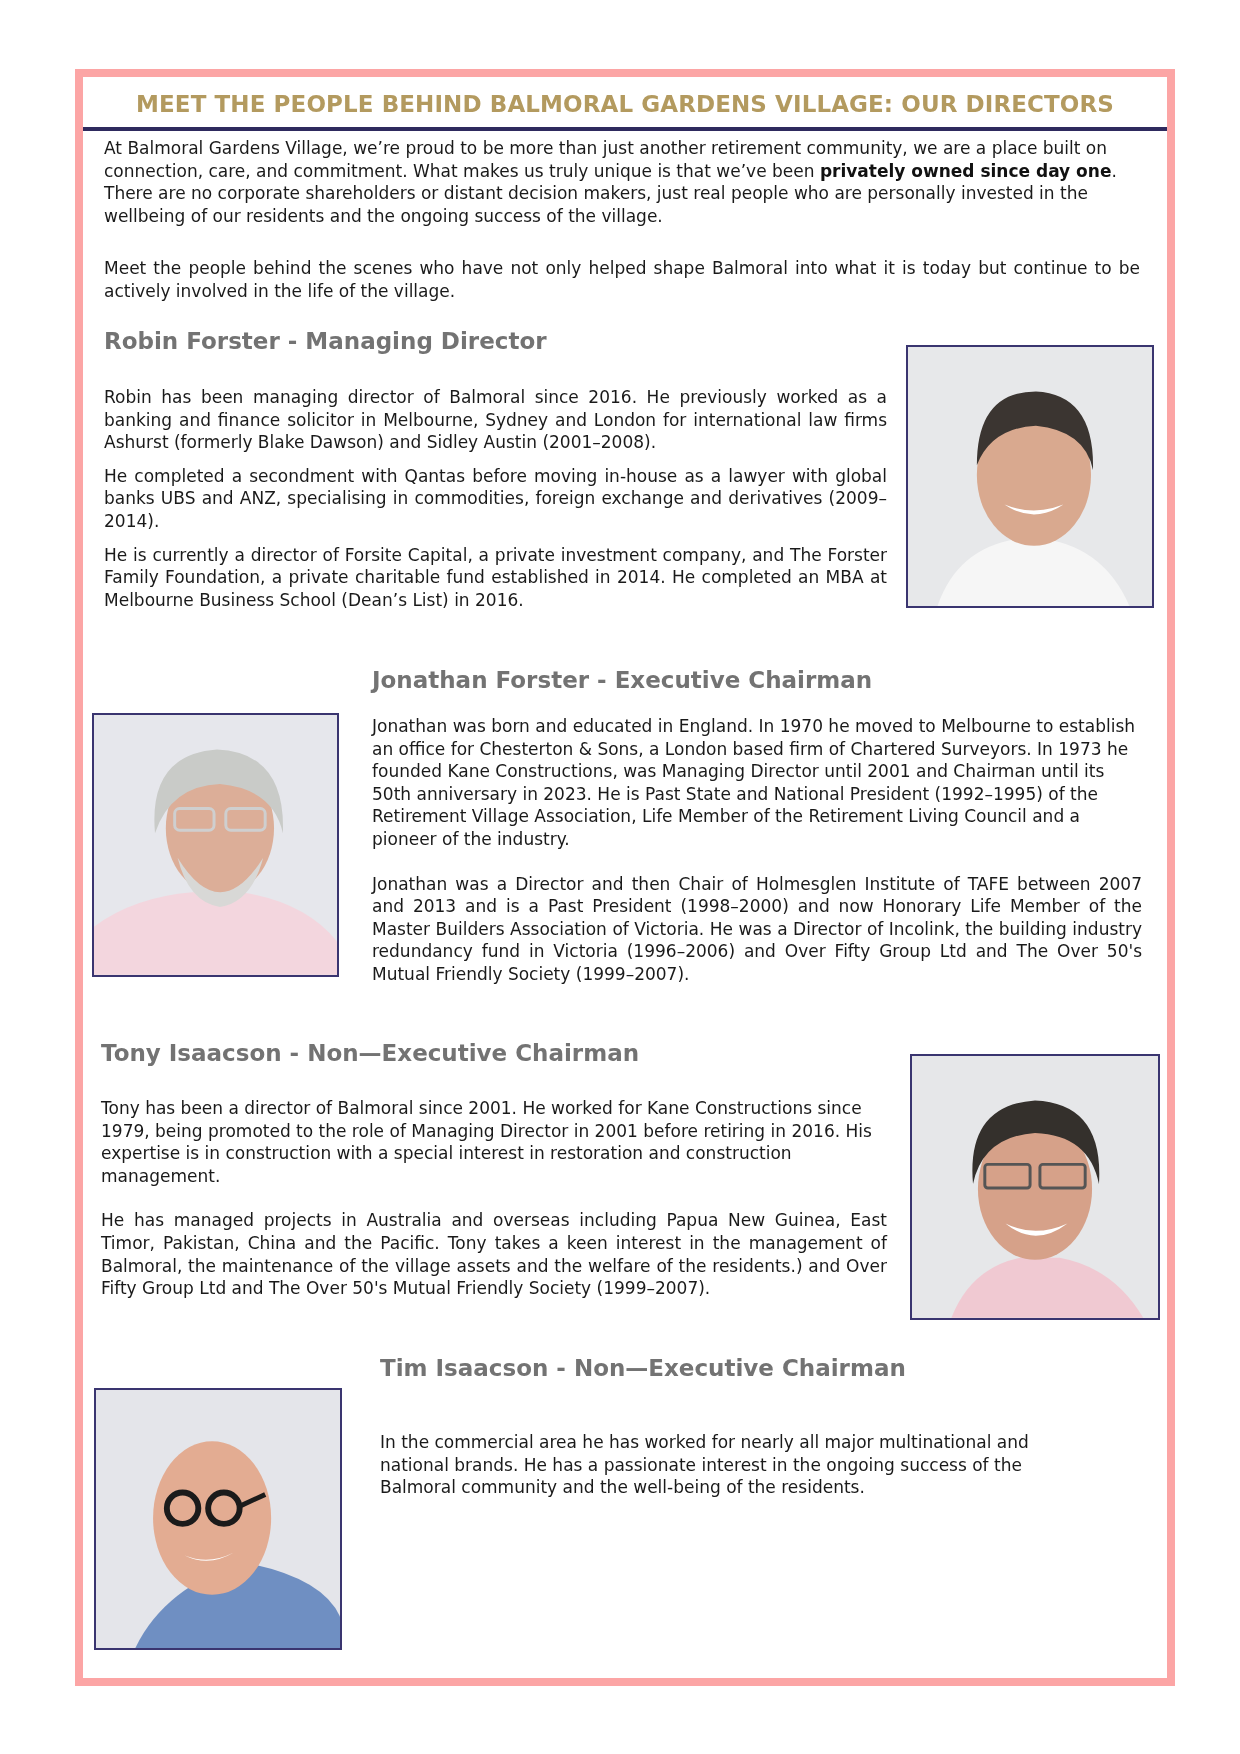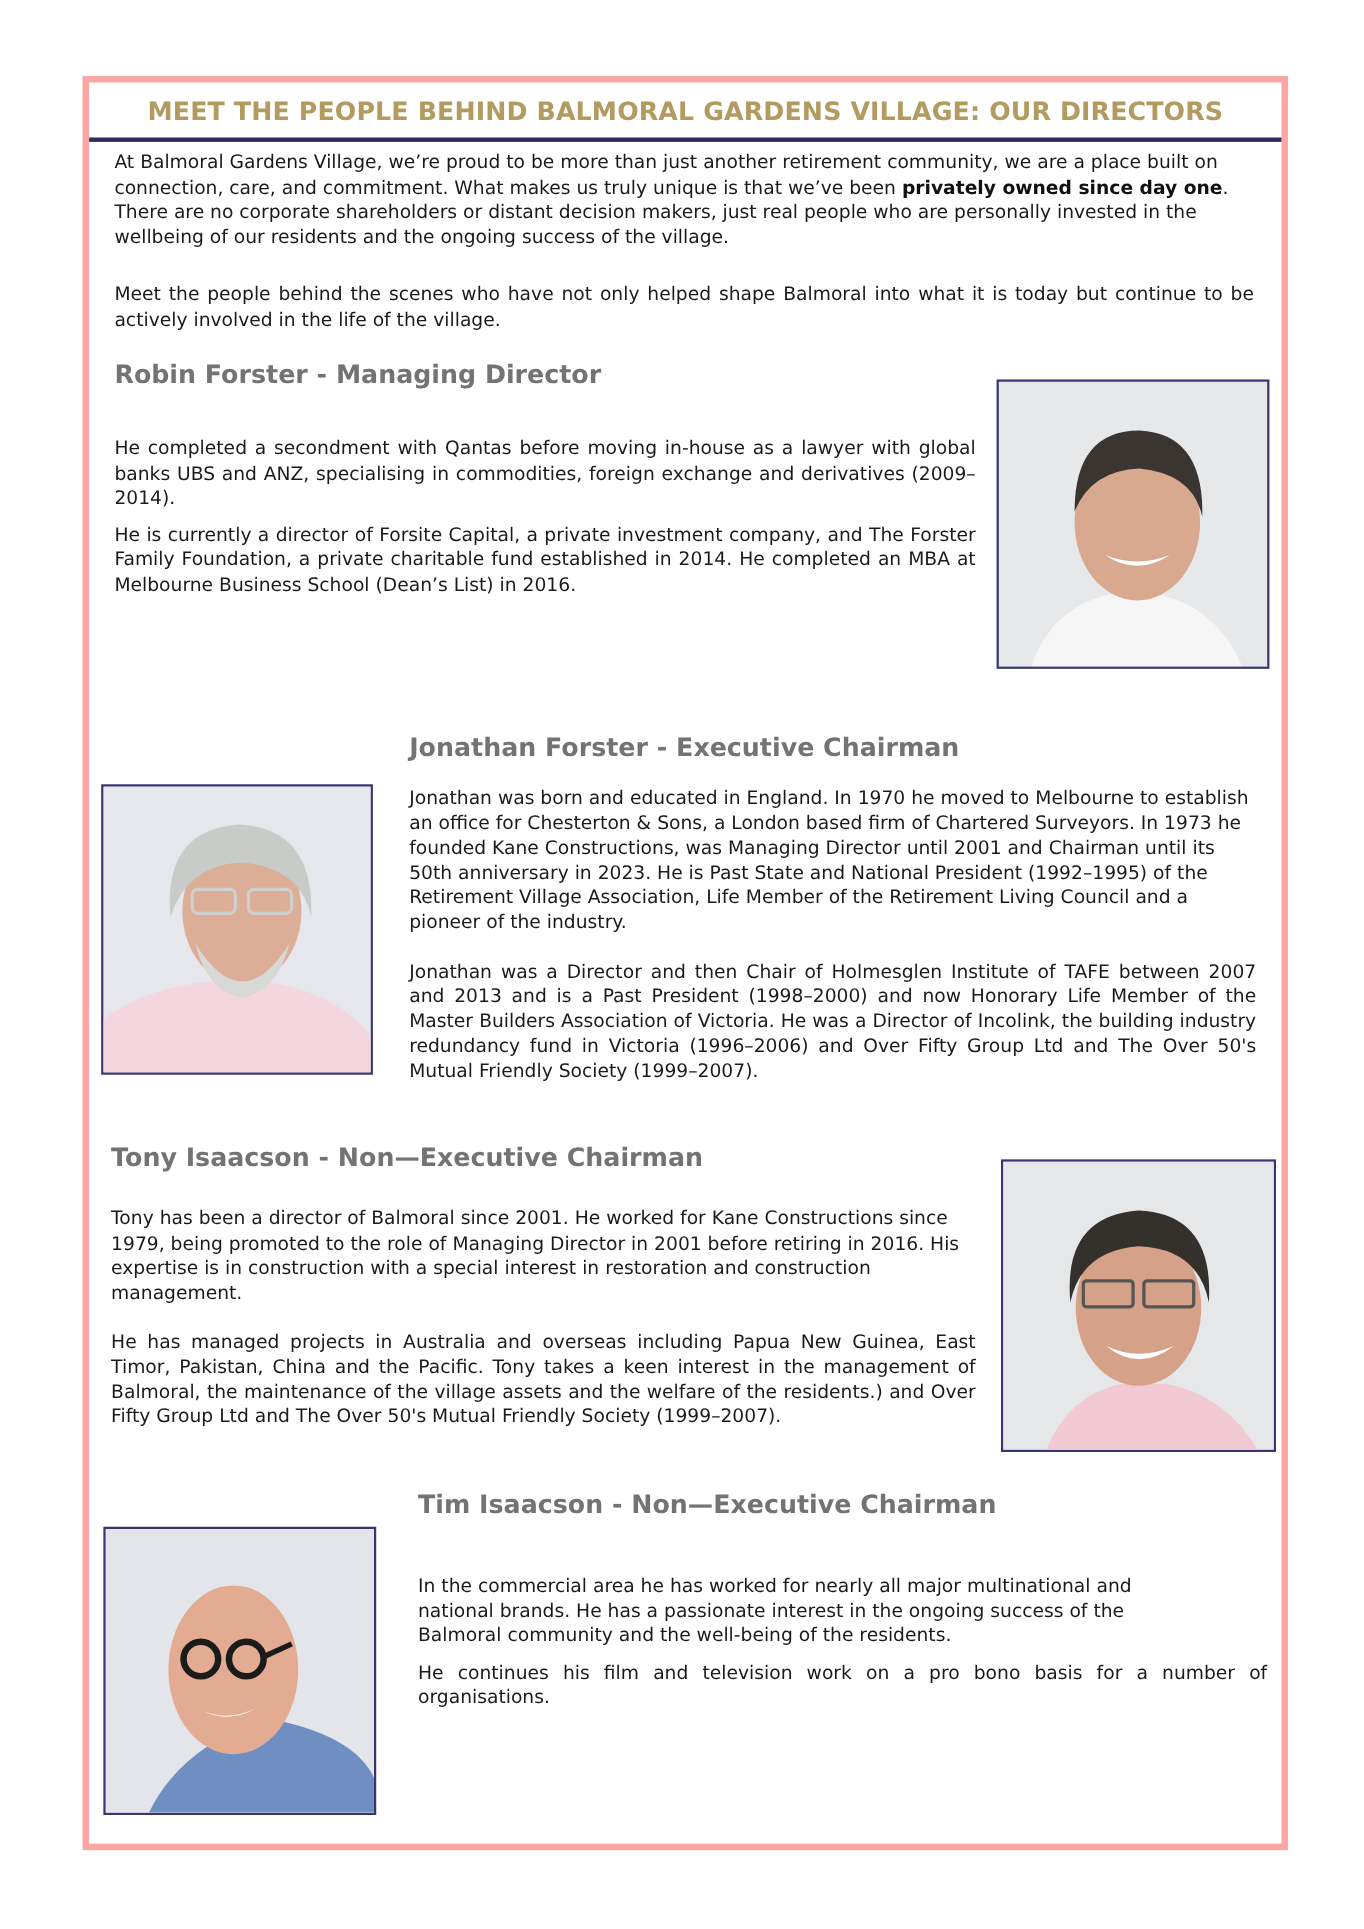--- a/index.html
+++ b/index.html
@@ -1,19 +1,19 @@
 <!DOCTYPE html>
 <html><head>
 <meta charset="utf-8">
 <style>
   html, body { margin:0; padding:0; background:#ffffff; }
   body { width:1240px; height:1754px; position:relative; overflow:hidden;
          font-family:"DejaVu Sans","Liberation Sans",sans-serif; color:#1a1a1a; }
   .frame { position:absolute; left:75px; top:69px; width:1084px; height:1601px;
-           border:6px solid #fca5a5; box-sizing:content-box; }
+           border:8px solid #fca5a5; box-sizing:content-box; }
   .title { position:absolute; left:0; right:0; top:14px; text-align:center;
            font-size:23px; font-weight:bold; color:#b39a5f; letter-spacing:0.1px;
            font-family:"DejaVu Sans",sans-serif; }
   .divider { position:absolute; left:0; right:0; top:50px; height:4px; background:#2e2a5e; }
   .txt { position:absolute; font-size:17px; line-height:22.6px; color:#1a1a1a; }
   .txt p { margin:0; }
   .just { text-align:justify; }
   .h2 { position:absolute; font-size:23px; font-weight:bold; color:#737373;
         font-family:"DejaVu Sans",sans-serif; white-space:nowrap; }
   b { font-weight:bold; color:#111; }
@@ -32,20 +32,21 @@
 
 <div class="txt" style="left:104px; top:137px; width:1036px;">
   <p><span>At Balmoral Gardens Village, we’re proud to be more than just another retirement community, we are a place built on connection, care, and commitment.   What makes us truly unique is that we’ve been </span><b>privately owned since day one</b><span>. There are no corporate shareholders or distant decision makers, just real people who are personally invested in the wellbeing of our residents and the ongoing success of the village.</span></p>
 </div>
 <div class="txt just" style="left:104px; top:257px; width:1036px;">
   <p>Meet the people behind the scenes who have not only helped shape Balmoral into what it is today but continue to be actively involved in the life of the village.</p>
 </div>
 
 <div class="h2" style="left:104px; top:328px;">Robin Forster - Managing Director</div>
 <div class="txt just" style="left:104px; top:386px; width:783px;">
+  <p>Robin has been managing director of Balmoral since 2016. He previously worked as a banking and finance solicitor in Melbourne, Sydney and London for international law firms Ashurst (formerly Blake Dawson) and Sidley Austin (2001–2008).</p>
   <div class="gap"></div>
   <p>He completed a secondment with Qantas before moving in-house as a   lawyer with global banks UBS and ANZ, specialising in commodities, foreign exchange and derivatives (2009–2014).</p>
   <div class="gap"></div>
   <p>He is currently a director of Forsite Capital, a private investment company, and The Forster Family Foundation, a private charitable fund established in 2014. He completed an MBA at Melbourne Business School (Dean’s List) in 2016.</p>
 </div>
 <div class="photo" style="left:906px; top:345px; width:248px; height:263px;" title="Portrait of Robin Forster">
   <svg viewBox="0 0 248 263">
     <rect width="248" height="263" fill="#e7e8ea"></rect>
     <path d="M30 263 Q50 205 110 195 L140 195 Q200 205 225 263 Z" fill="#f6f6f6"></path>
     <ellipse cx="128" cy="130" rx="58" ry="72" fill="#d9a98f"></ellipse>
@@ -99,14 +100,13 @@
     <circle cx="88" cy="120" r="16" fill="none" stroke="#1b1b1b" stroke-width="6"></circle>
     <circle cx="130" cy="120" r="16" fill="none" stroke="#1b1b1b" stroke-width="6"></circle>
     <path d="M146 118 L172 106" stroke="#1b1b1b" stroke-width="5"></path>
     <path d="M90 168 Q115 180 140 165 Q115 178 90 168 Z" fill="#ffffff"></path>
   </svg>
 </div>
 <div class="txt" style="left:380px; top:1409px; width:772px;">
   <div class="gap2"></div>
   <p style="width:720px;">In the commercial area he has worked for nearly all major multinational and national brands. He has a passionate interest in the ongoing success of the Balmoral community and the well-being of the residents.</p>
   <div class="gap"></div>
-  <p style="text-align:justify;">He continues his film and television work on a pro bono basis for a number of organisations.</p>
 </div>
 
 </body></html>

